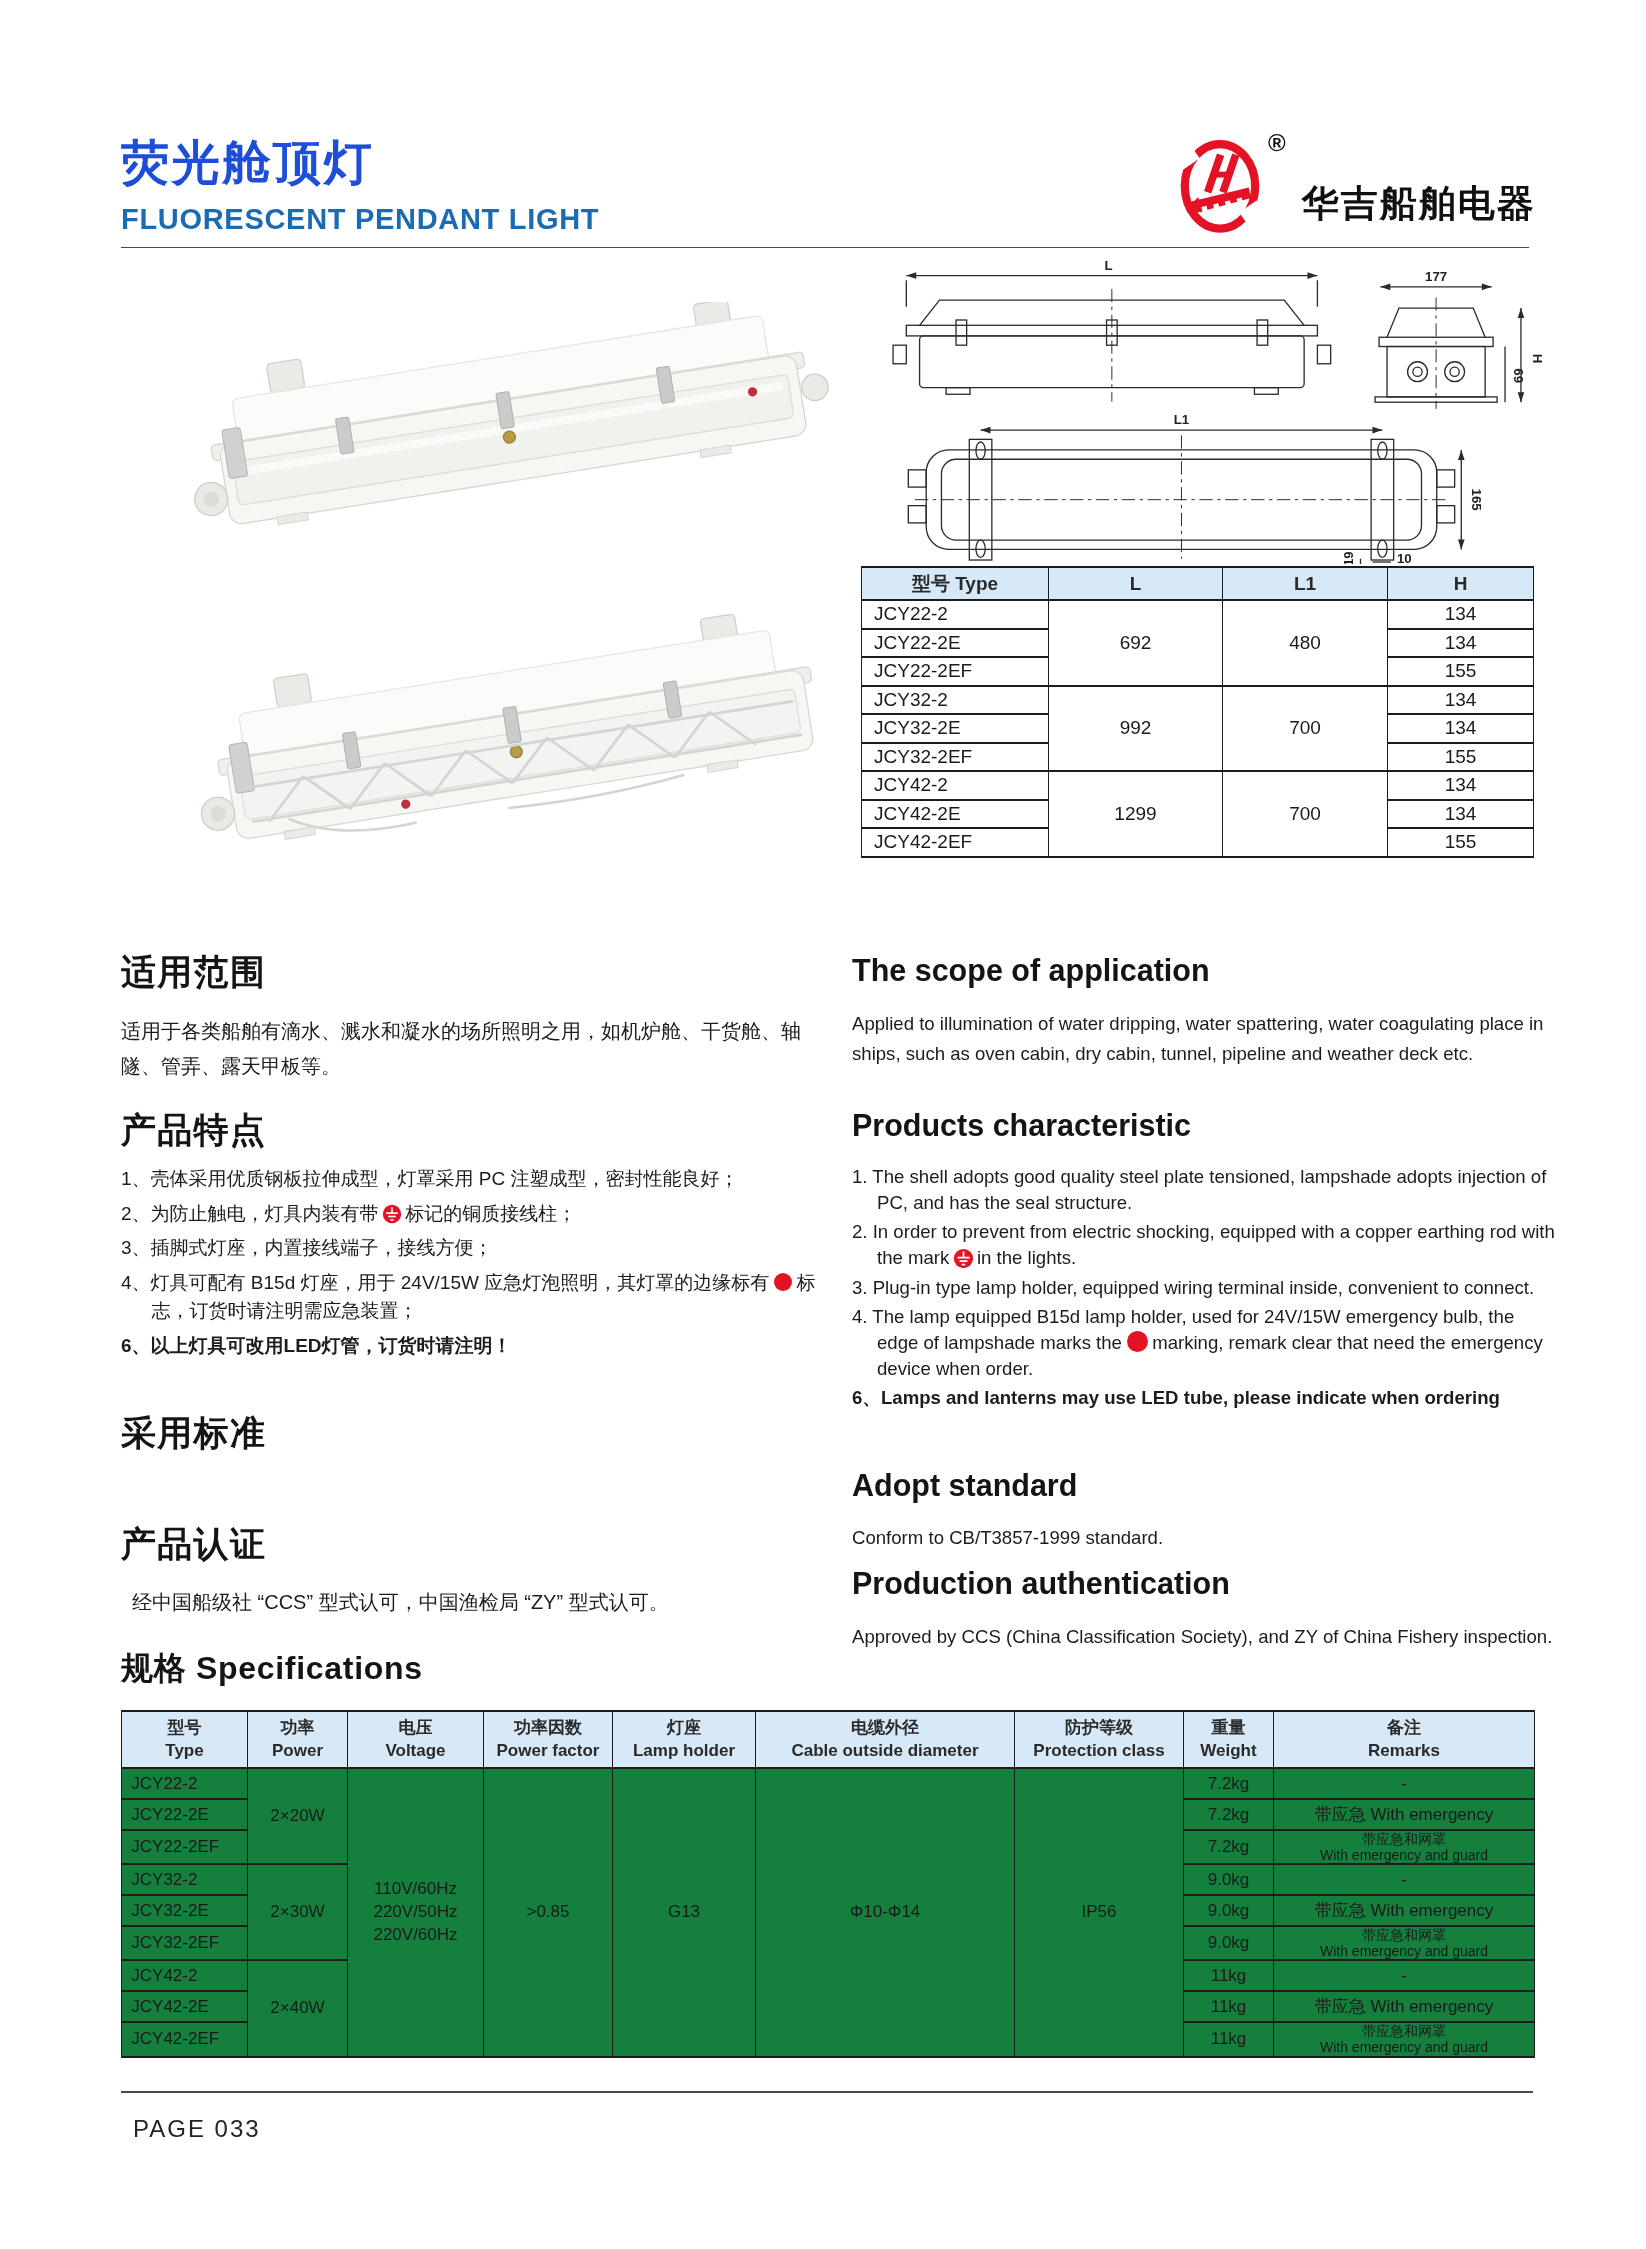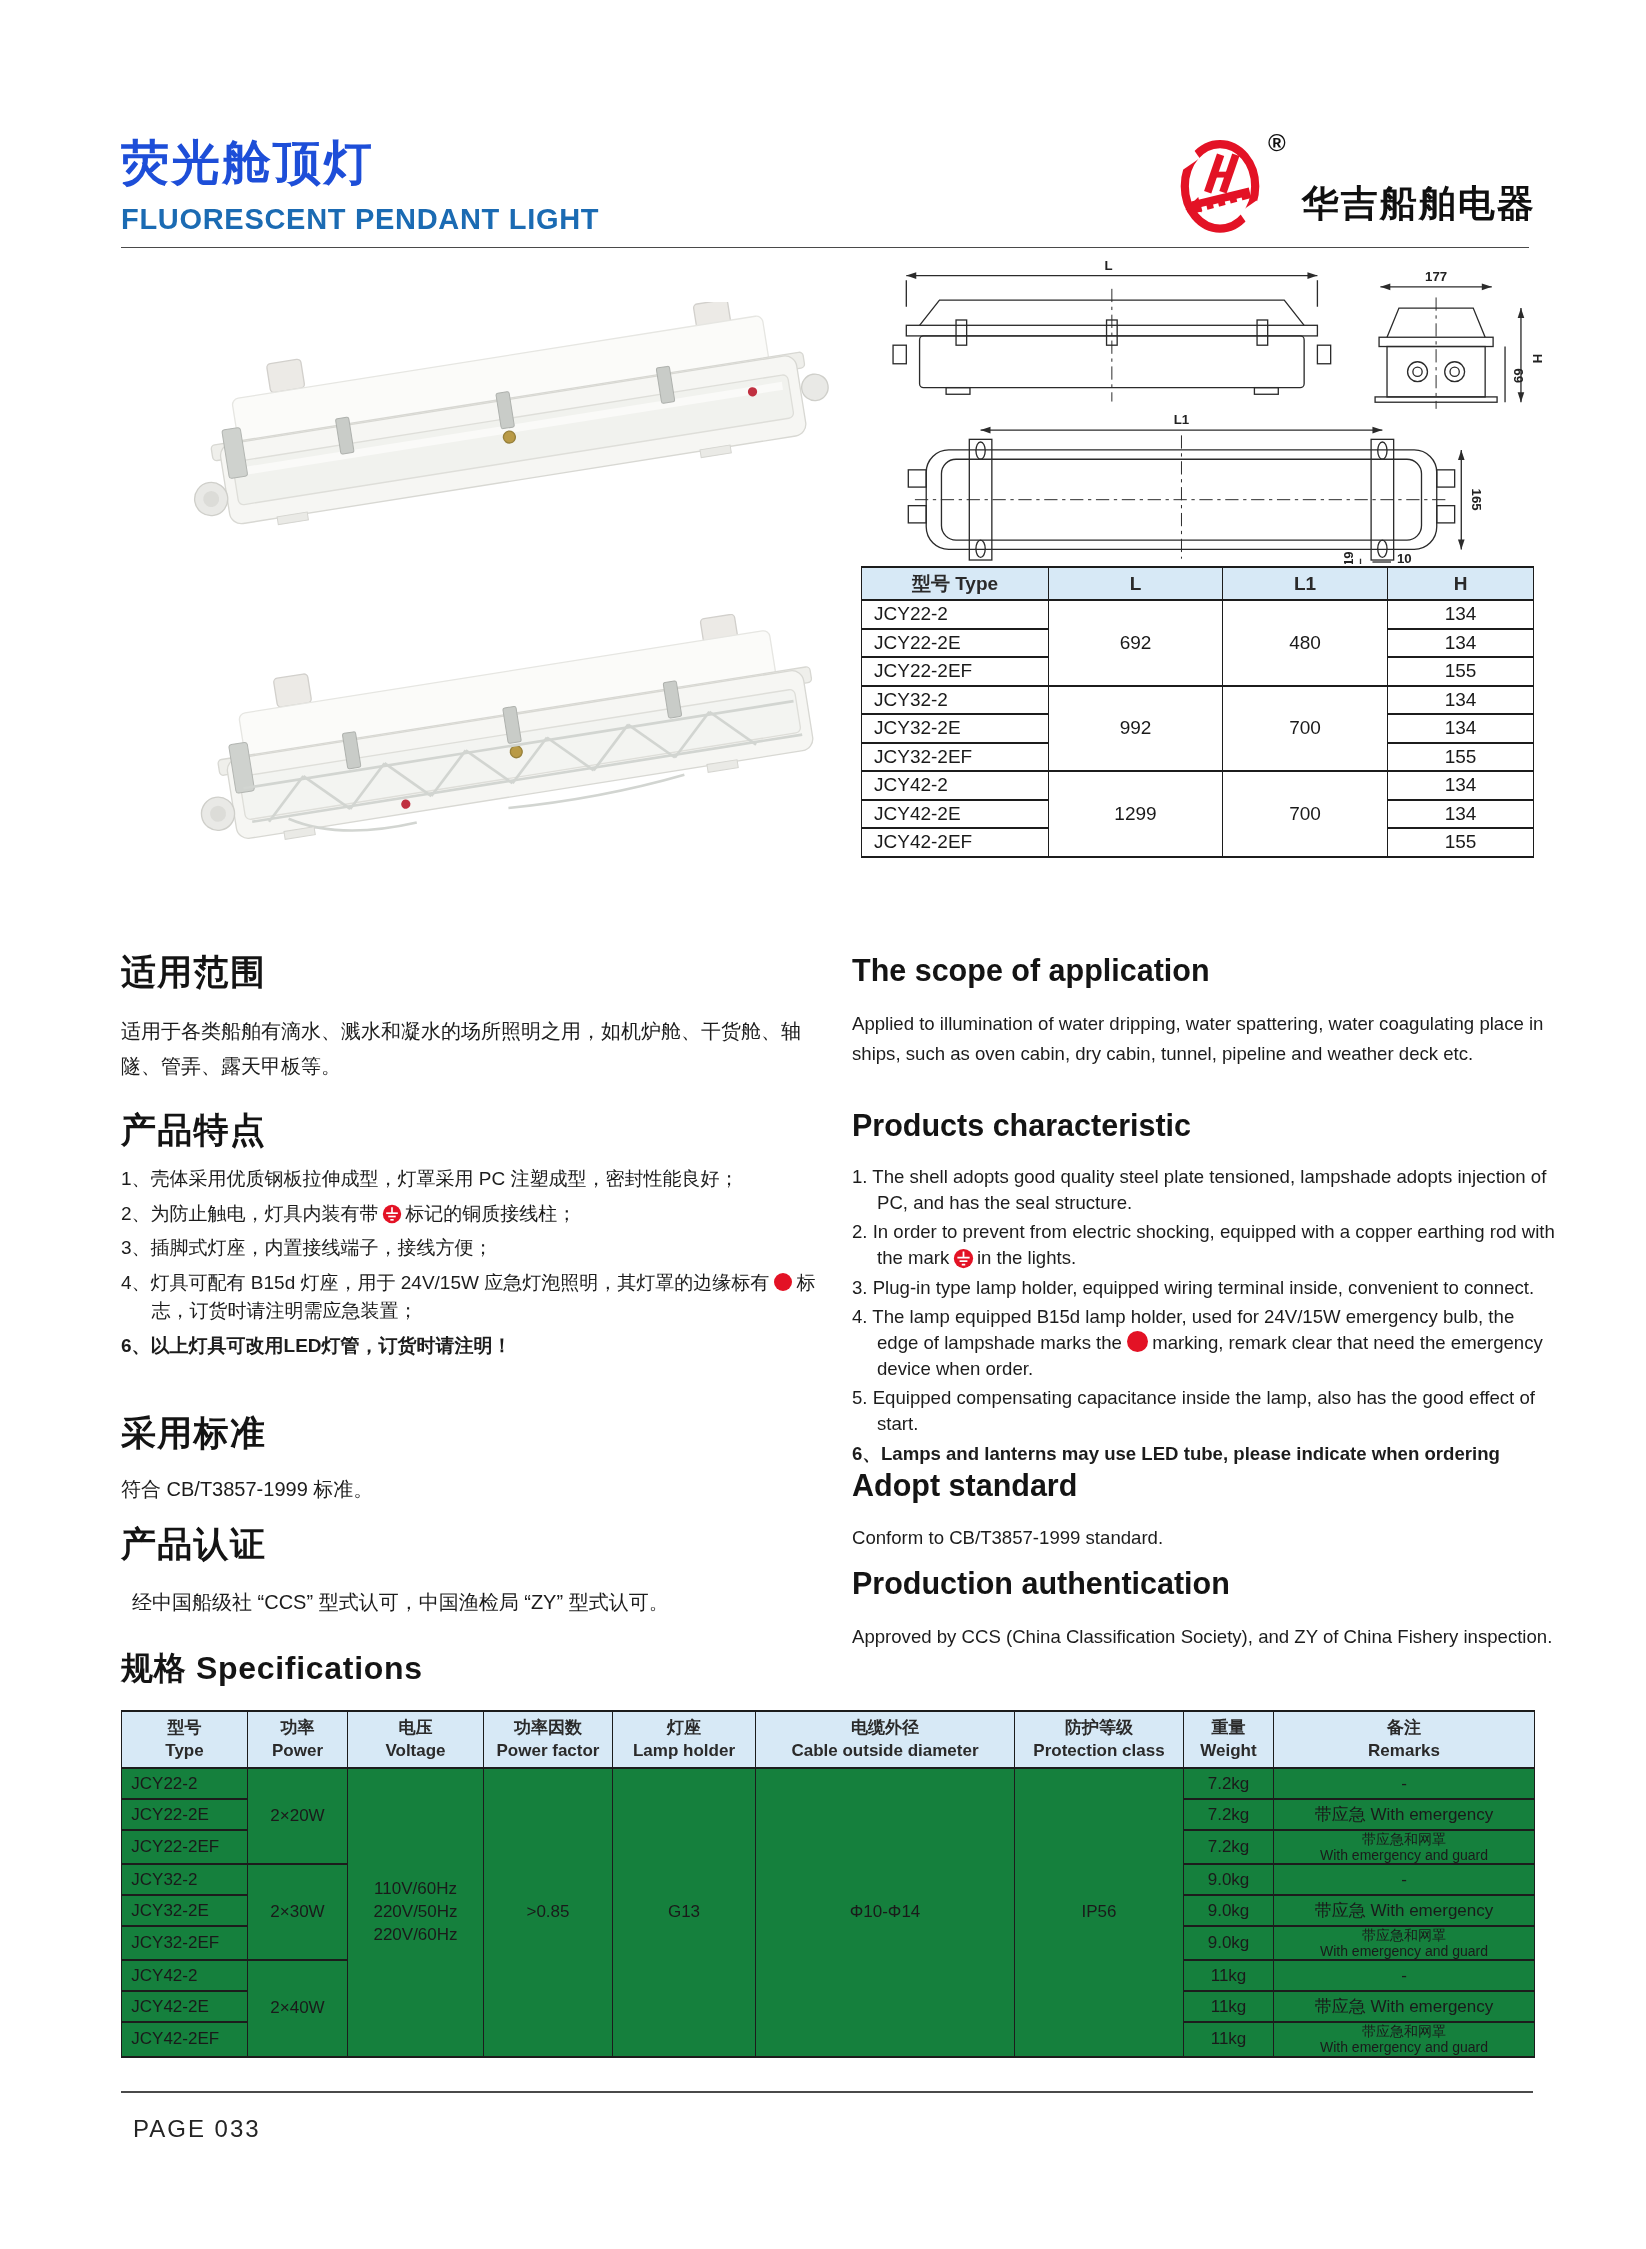--- a/index.html
+++ b/index.html
@@ -297,21 +297,20 @@
             <line x1="7.5" y1="15" x2="16.5" y2="15"></line>
             <line x1="10" y1="19" x2="14" y2="19"></line>
           </g>
         </svg><span>标记的铜质接线柱；</span></p>
     <p><span>3、插脚式灯座，内置接线端子，接线方便；</span></p>
     <p><span>4、灯具可配有 B15d 灯座，用于 24V/15W 应急灯泡照明，其灯罩的边缘标有</span><span class="red-dot"></span><span>标志，订货时请注明需应急装置；</span></p>
     <p class="bold"><span>6、以上灯具可改用LED灯管，订货时请注明！</span></p>
   </div>
 
   <div class="abs h-cn" style="left:121px;top:1410px">采用标准</div>
-  <div class="abs p-cn" style="left:121px;top:1472px;width:684px">符合 CB/T3857-1999 标准。</div>
 
   <div class="abs h-cn" style="left:121px;top:1521px">产品认证</div>
   <div class="abs p-cn" style="left:132px;top:1585px;width:684px">经中国船级社 “CCS” 型式认可，中国渔检局 “ZY” 型式认可。</div>
 
   <div class="abs h-en" style="left:852px;top:953px">The scope of application</div>
   <div class="abs p-en" style="left:852px;top:1009px;width:705px">Applied to illumination of water dripping, water spattering, water coagulating place in ships, such as oven cabin, dry cabin, tunnel, pipeline and weather deck etc.</div>
 
   <div class="abs h-en" style="left:852px;top:1108px">Products characteristic</div>
   <div class="abs list-en" style="left:852px;top:1164px;width:705px">
     <p><span>1. The shell adopts good quality steel plate tensioned, lampshade adopts injection of PC, and has the seal structure.</span></p>
@@ -319,21 +318,20 @@
           <circle cx="12" cy="12" r="11" fill="#e31225"></circle>
           <g stroke="#fff" stroke-width="2">
             <line x1="12" y1="4" x2="12" y2="11"></line>
             <line x1="5" y1="11" x2="19" y2="11"></line>
             <line x1="7.5" y1="15" x2="16.5" y2="15"></line>
             <line x1="10" y1="19" x2="14" y2="19"></line>
           </g>
         </svg><span>in the lights.</span></p>
     <p><span>3. Plug-in type lamp holder, equipped wiring terminal inside, convenient to connect.</span></p>
     <p><span>4. The lamp equipped B15d lamp holder, used for 24V/15W emergency bulb, the edge of lampshade marks the</span><span class="red-dot" style="width:21px;height:21px"></span><span>marking, remark clear that need the emergency device when order.</span></p>
-    <p><span>5. Equipped compensating capacitance inside the lamp, also has the good effect of start.</span></p>
     <p class="bold" style="padding-left:0;text-indent:0"><span>6、Lamps and lanterns may use LED tube, please indicate when ordering</span></p>
   </div>
 
   <div class="abs h-en" style="left:852px;top:1468px">Adopt standard</div>
   <div class="abs p-en" style="left:852px;top:1523px;width:705px">Conform to CB/T3857-1999 standard.</div>
 
   <div class="abs h-en" style="left:852px;top:1566px">Production authentication</div>
   <div class="abs p-en" style="left:852px;top:1622px;width:705px">Approved by CCS (China Classification Society), and ZY of China Fishery inspection.</div>
 
   <div class="abs spec-title" style="left:121px;top:1647px">规格 Specifications</div>

